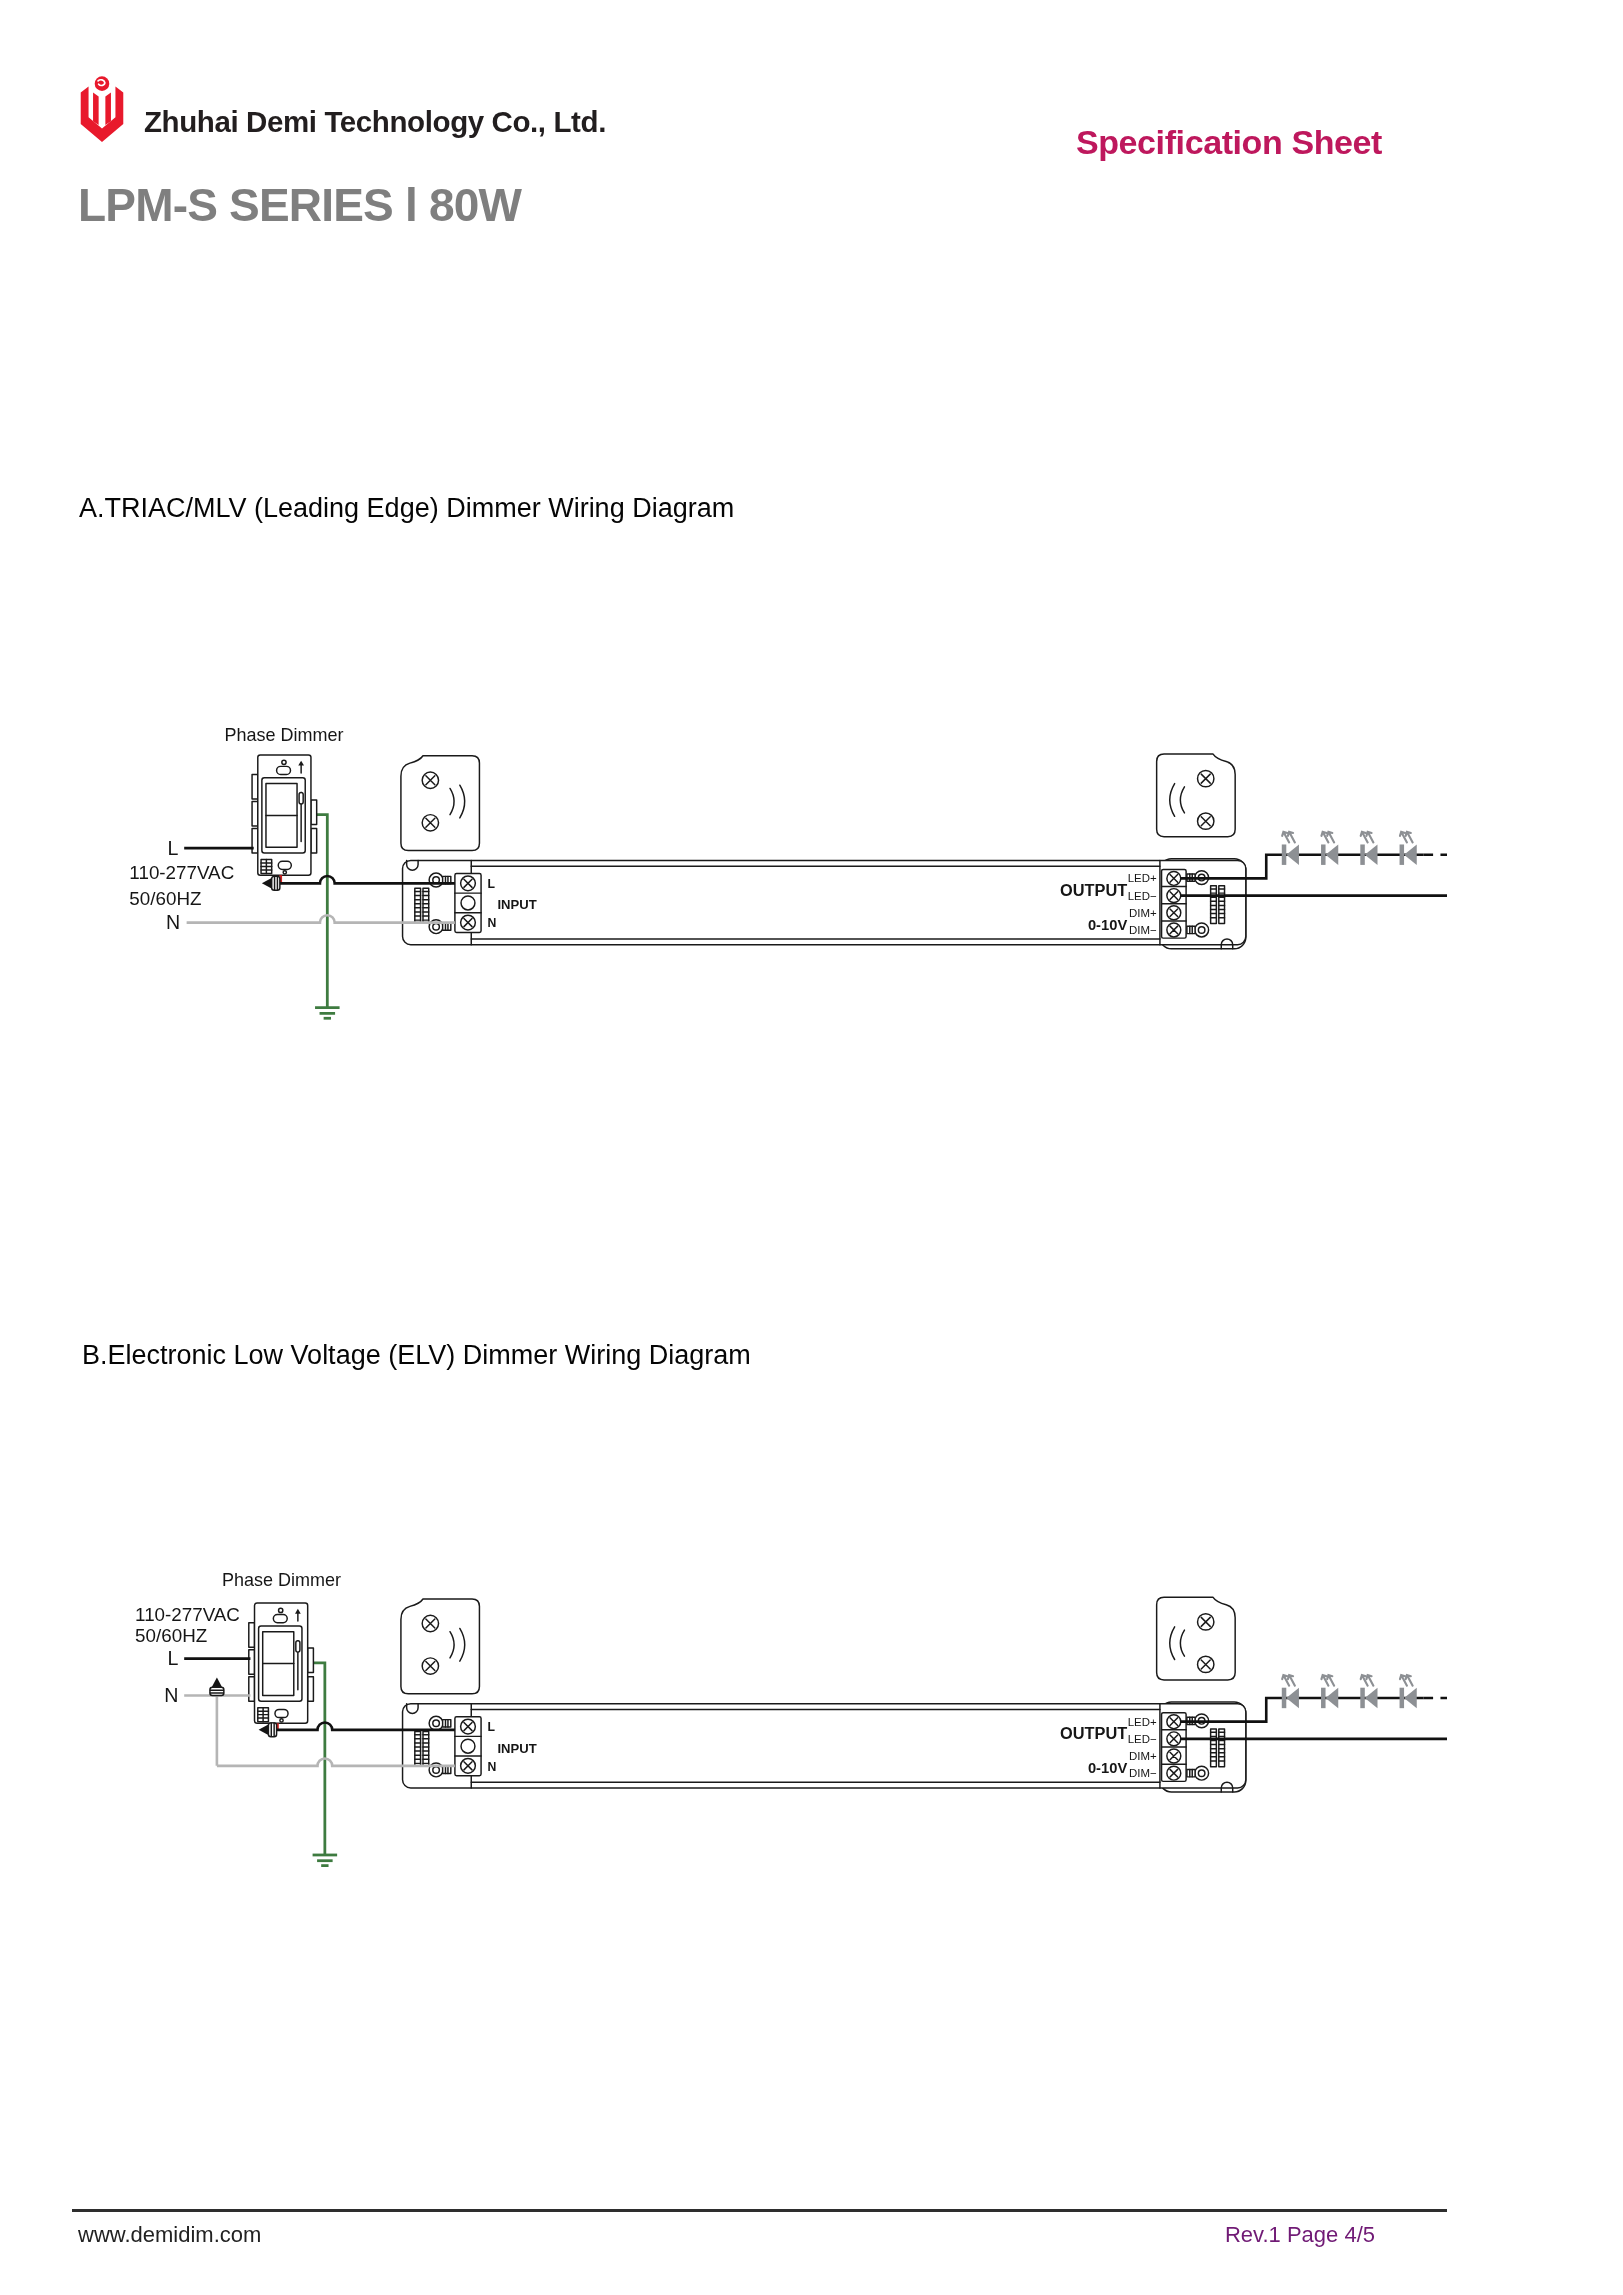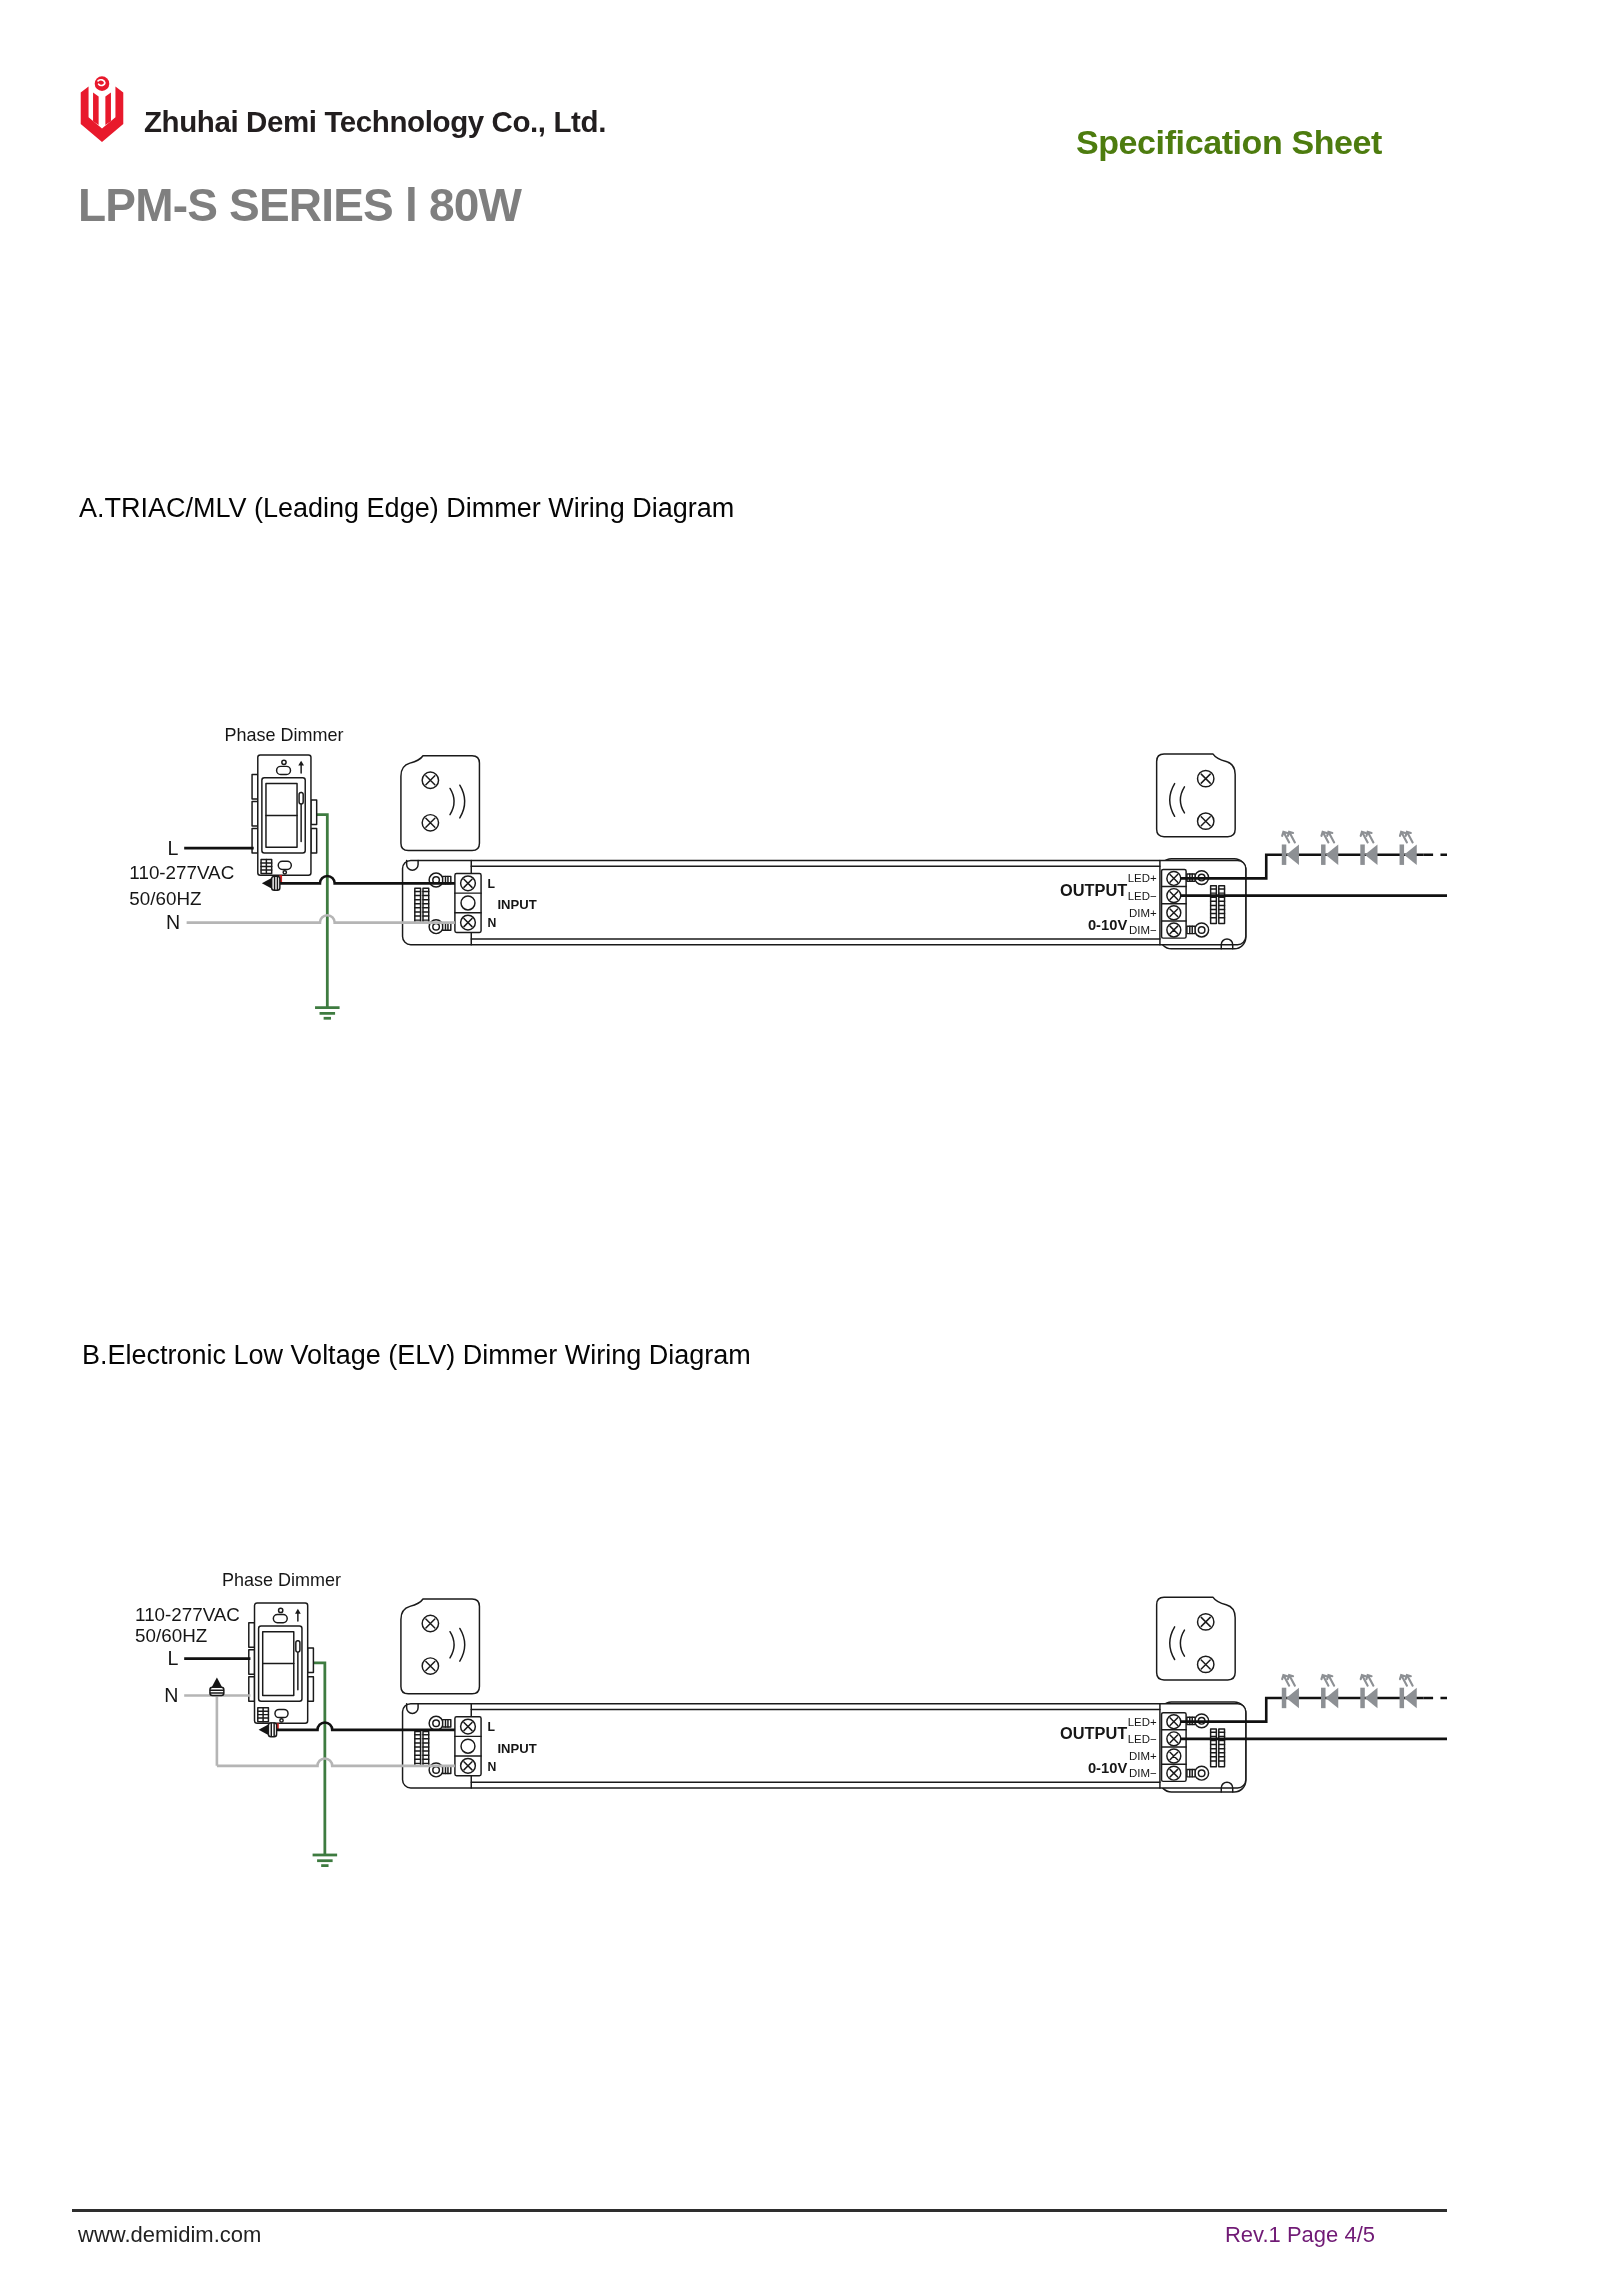--- a/index.html
+++ b/index.html
@@ -1,20 +1,20 @@
 <!DOCTYPE html>
 <html style="--title-gray: #7f7f7f; --bar-bg: #d2d2d2; --ink: #1a1a1a; --wire-black: #111111; --wire-gray: #b5b5b5; --wire-green: #3e7b40; --wire-red: #cf2020; --led-gray: #8d9094;font-size:13px"><head>
 <meta charset="utf-8">
 <style>
   html,body{margin:0;padding:0;background:#fff;}
   .page{position:relative;width:1447px;height:2295px;background:#fff;overflow:hidden;
         font-family:"Liberation Sans",sans-serif;color:#1a1a1a;}
   .abs{position:absolute;}
   .company{left:144px;top:105px;font-size:29.5px;font-weight:700;color:#221e1f;letter-spacing:-0.4px;}
-  .docTitle{right:65px;top:123px;font-size:34px;font-weight:700;color:#4d7c0f;letter-spacing:-0.4px;}
+  .docTitle{right:65px;top:123px;font-size:34px;font-weight:700;color:#be185d;letter-spacing:-0.4px;}
   .series{left:78px;top:178px;font-size:46px;font-weight:700;color:var(--title-gray);letter-spacing:-0.8px;}
   .subtitle{left:78px;top:239px;font-size:33px;font-weight:700;color:var(--title-gray);letter-spacing:-0.4px;}
   .dimming{left:78px;top:285px;font-size:33px;font-weight:700;color:var(--title-gray);letter-spacing:-0.4px;white-space:pre;}
   .bar{left:72px;top:363px;width:1479px;height:79px;background:var(--bar-bg);}
   .bar span{display:block;padding-left:24px;line-height:79px;font-size:31px;font-weight:700;color:#141414;}
   .secTitle{font-size:27px;color:#050505;}
   .secA{left:79px;top:493px;}
   .secB{left:82px;top:1340px;}
   .footline{left:72px;top:2209px;width:1479px;height:2.5px;background:#2e2e2e;}
   .footL{left:78px;top:2222px;font-size:22px;color:#222;}

